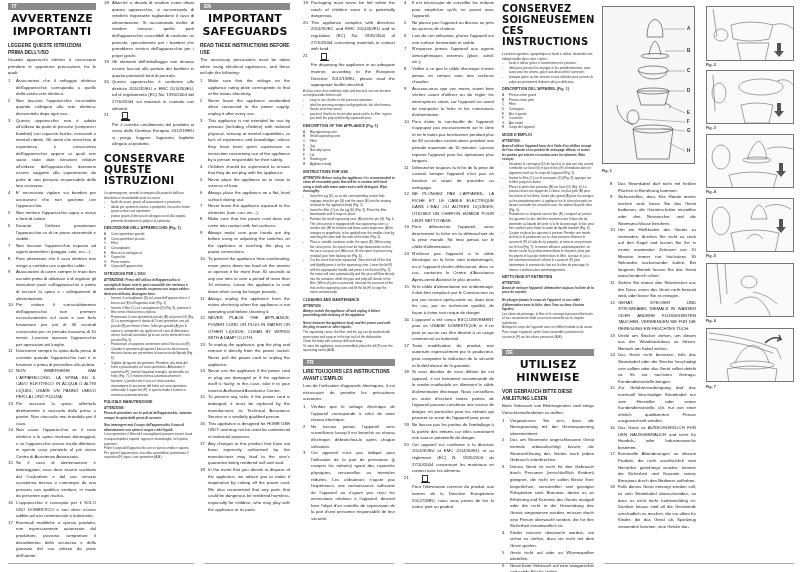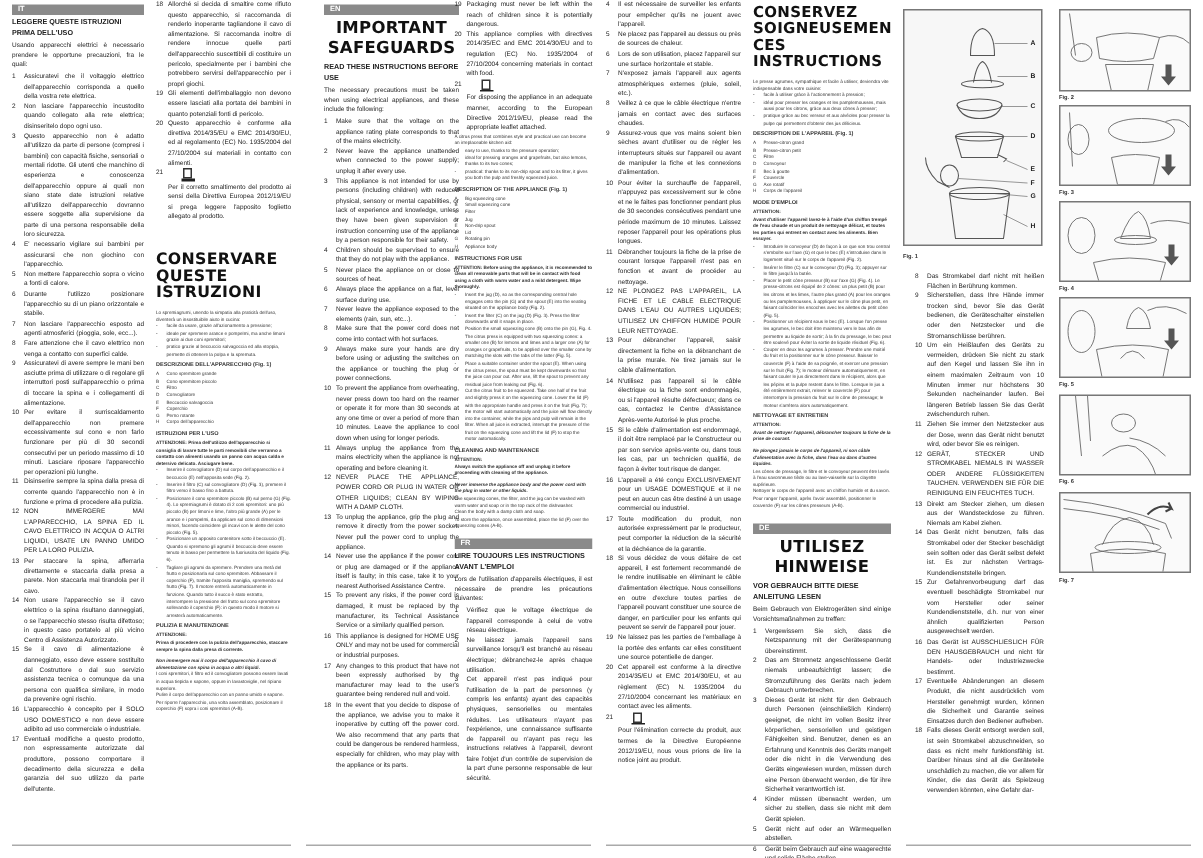--- a/index.html
+++ b/index.html
@@ -24,20 +24,21 @@
   .fig-box { position: absolute; border: 1px solid #777; background: #fafafa; overflow: hidden; }
   .fig-caption { position: absolute; font-size: 3.8px; color: #333; font-weight: bold; }
   .fig-label { position: absolute; font-size: 4.5px; font-weight: bold; color: #222; }
   svg { display: block; }
 </style>
 </head>
 <body>
 
 <div class="col" style="left:8px; width:88px;">
   <div class="lang-bar">IT</div>
+  <div class="big-title" style="font-size:11px; line-height:13px;">AVVERTENZE IMPORTANTI</div>
   <div class="sub-head">LEGGERE QUESTE ISTRUZIONI PRIMA DELL'USO</div>
   <p class="txt">Usando apparecchi elettrici è necessario prendere le opportune precauzioni, fra le quali:</p>
   <div id="it-items-a">
       <div class="item">
         <span class="num">1</span>
         <span class="body"><span>Assicuratevi che il voltaggio elettrico dell'apparecchio corrisponda a quello della vostra rete elettrica.</span></span>
       </div>
       <div class="item">
         <span class="num">2</span>
         <span class="body"><span>Non lasciare l'apparecchio incustodito quando collegato alla rete elettrica; disinseritelo dopo ogni uso.</span></span>
@@ -117,21 +118,21 @@
       </div>
       <div class="item">
         <span class="num">20</span>
         <span class="body"><span>Questo apparecchio è conforme alla direttiva 2014/35/EU e EMC 2014/30/EU, ed al regolamento (EC) No. 1935/2004 del 27/10/2004 sui materiali in contatto con alimenti.</span></span>
       </div>
       <div class="item">
         <span class="num">21</span>
         <span class="body"><div><span class="bin"></span></div><span>Per il corretto smaltimento del prodotto ai sensi della Direttiva Europea 2012/19/EU si prega leggere l'apposito foglietto allegato al prodotto.</span></span>
       </div>
     </div>
-  <div class="big-title left" style="font-size:10.5px; line-height:11px; margin-top:20px;">CONSERVARE QUESTE ISTRUZIONI</div>
+  <div class="big-title left" style="font-size:10.5px; line-height:11px; margin-top:5px;">CONSERVARE QUESTE ISTRUZIONI</div>
   <div class="small">
     <p>Lo spremiagrumi, unendo la simpatia alla praticità dell'uso, diventerà un insostituibile aiuto in cucina:</p>
     <div id="it-keep-bullets">
         <div class="bl">
           <span class="num">-</span>
           <span>facile da usare, grazie all'azionamento a pressione;</span>
         </div>
         <div class="bl">
           <span class="num">-</span>
           <span>ideale per spremere arance e pompelmi, ma anche limoni grazie ai due coni spremitori;</span>
@@ -203,21 +204,21 @@
     <div class="sub-head">PULIZIA E MANUTENZIONE</div>
     <p style="font-weight:bold;">ATTENZIONE:</p>
     <p style="font-weight:bold;">Prima di procedere con la pulizia dell'apparecchio, staccare sempre la spina dalla presa di corrente.</p>
     <p style="font-weight:bold; font-style:italic; margin-top:3px;">Non immergere mai il corpo dell'apparecchio il cavo di alimentazione con spina in acqua o altri liquidi.</p>
     <p>I coni spremitori, il filtro ed il convogliatore possono essere lavati in acqua tiepida e sapone, oppure in lavastoviglie, nel ripiano superiore.</p>
     <p>Pulire il corpo dell'apparecchio con un panno umido e sapone.</p>
     <p>Per riporre l'apparecchio, una volta assemblato, posizionare il coperchio (F) sopra i coni spremitori (A-B).</p>
   </div>
 </div>
 
-<div class="col" style="left:216px; width:90px;">
+<div class="col" style="left:200px; width:90px;">
   <div class="lang-bar">EN</div>
   <div class="big-title" style="font-size:11px; line-height:13px;">IMPORTANT SAFEGUARDS</div>
   <div class="sub-head">READ THESE INSTRUCTIONS BEFORE USE</div>
   <p class="txt">The necessary precautions must be taken when using electrical appliances, and these include the following:</p>
   <div id="en-items-a">
       <div class="item">
         <span class="num">1</span>
         <span class="body"><span>Make sure that the voltage on the appliance rating plate corresponds to that of the mains electricity.</span></span>
       </div>
       <div class="item">

